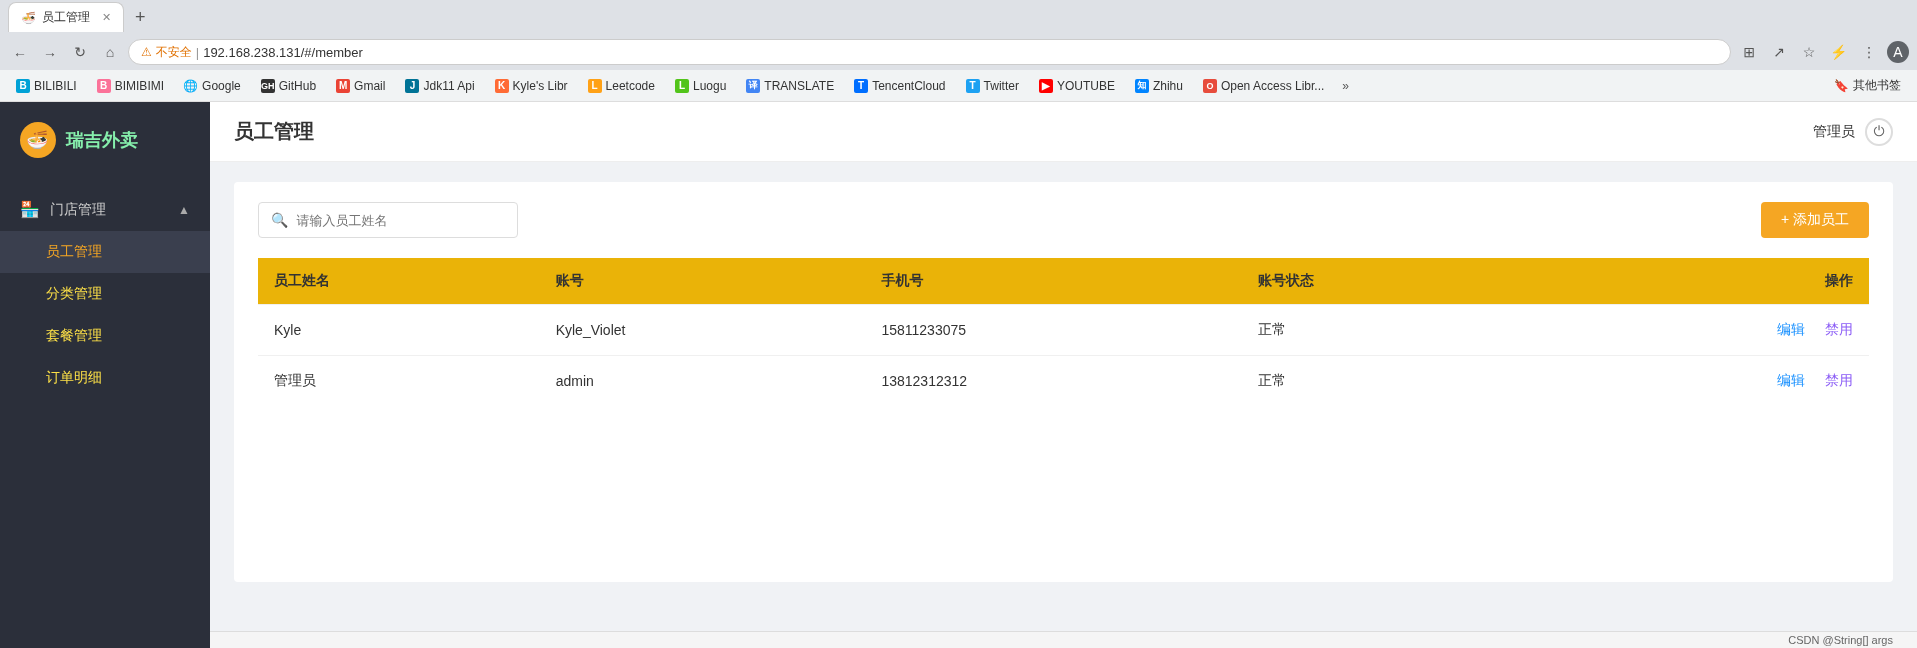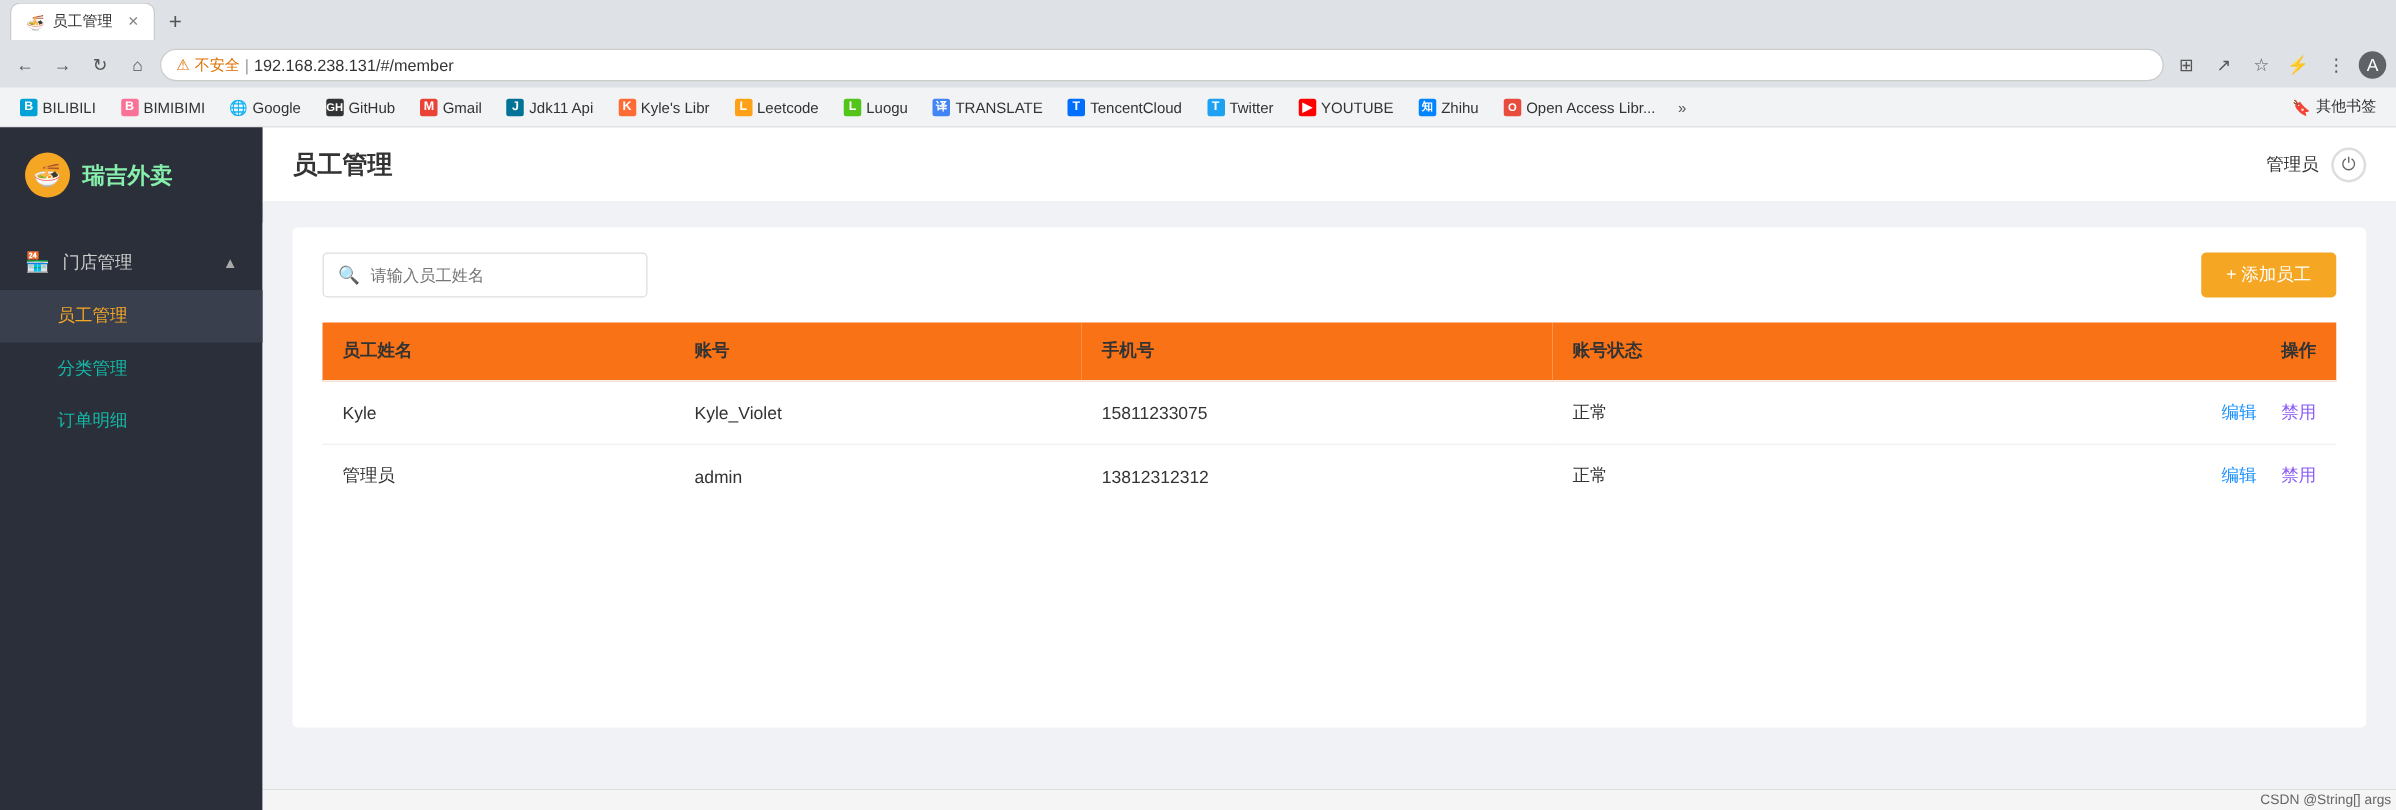--- a/index.html
+++ b/index.html
@@ -81,21 +81,21 @@
       display: flex; align-items: center; gap: 10px; padding: 12px 20px; color: #ccc; cursor: pointer;
       font-size: 14px;
     }
     .sidebar-section-icon {
       font-size: 16px;
     }
     .sidebar-chevron {
       margin-left: auto; font-size: 12px; color: #aaa;
     }
     .sidebar-nav-item {
-      padding: 12px 20px 12px 46px; color: #14b8a6; cursor: pointer; font-size: 14px; position: relative;
+      padding: 12px 20px 12px 46px; color: #fde047; cursor: pointer; font-size: 14px; position: relative;
     }
     .sidebar-nav-item.active {
       color: #f5a623; background: #3a3f4e;
     }
     .sidebar-nav-item.active::left { background: #f5a623; }
 
     
     .main-content {
       flex: 1; display: flex; flex-direction: column; overflow: hidden;
     }
@@ -137,21 +137,21 @@
     .add-btn {
       background: #f5a623; color: #fff; border: none; border-radius: 4px;
       padding: 0 20px; height: 36px; font-size: 14px; cursor: pointer; font-weight: 500;
     }
 
     
     .data-table {
       width: 100%; border-collapse: collapse;
     }
     .data-table thead tr {
-      background: #f97316;
+      background: #eab308;
     }
     .data-table th {
       text-align: left; padding: 14px 16px; font-size: 14px; font-weight: 600; color: #333;
       border-bottom: 1px solid #f0f0f0;
     }
     .data-table td {
       padding: 16px 16px; font-size: 14px; color: #333; border-bottom: 1px solid #f0f0f0;
     }
     .data-table tr:last-child td { border-bottom: none; }
     .action-edit {
@@ -279,20 +279,23 @@
       <div class="sidebar-section-header">
         <span class="sidebar-section-icon">🏪</span>
         <span>门店管理</span>
         <span class="sidebar-chevron">▲</span>
       </div>
       <div class="sidebar-nav-item active">
         <span>员工管理</span>
       </div>
       <div class="sidebar-nav-item">
         <span>分类管理</span>
+      </div>
+      <div class="sidebar-nav-item">
+        <span>套餐管理</span>
       </div>
       <div class="sidebar-nav-item">
         <span>订单明细</span>
       </div>
     </div>
   </div>
 
   <div class="main-content">
 
     <div class="top-header">
@@ -347,15 +350,15 @@
       <span class="action-disable">禁用</span>
     </td>
   </tr>
             </tbody>
         </table>
       </div>
     </div>
   </div>
 </div>
 
-<div style="background:#f5f5f5;border-top:1px solid #ddd;padding:2px 4px;font-size:11px;color:#666;display:flex;justify-content:flex-end;align-items:center;position:fixed;bottom:0;right:0;width:calc(100% - 210px);">
+<div style="background:#f5f5f5;border-top:1px solid #ddd;padding:2px 24px;font-size:11px;color:#666;display:flex;justify-content:flex-end;align-items:center;position:fixed;bottom:0;right:0;width:calc(100% - 210px);">
   <span>CSDN @String[] args</span>
 </div>
 
 </body></html>

